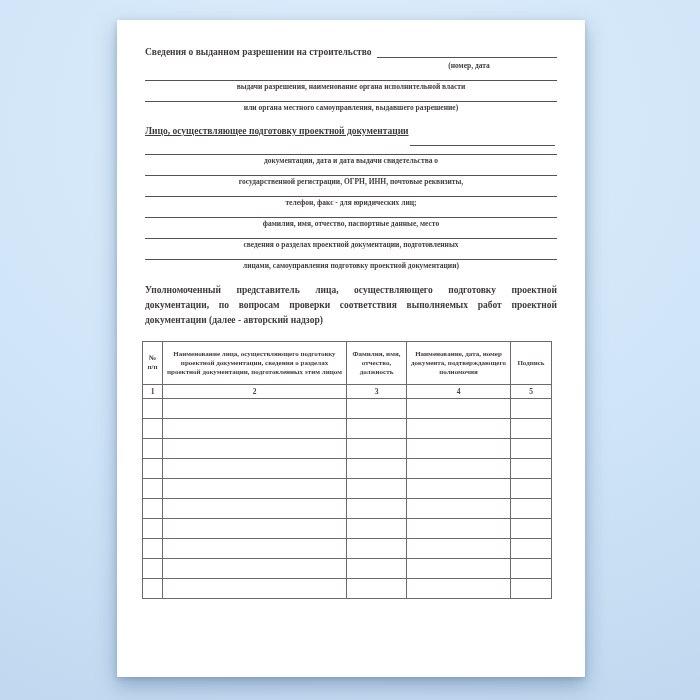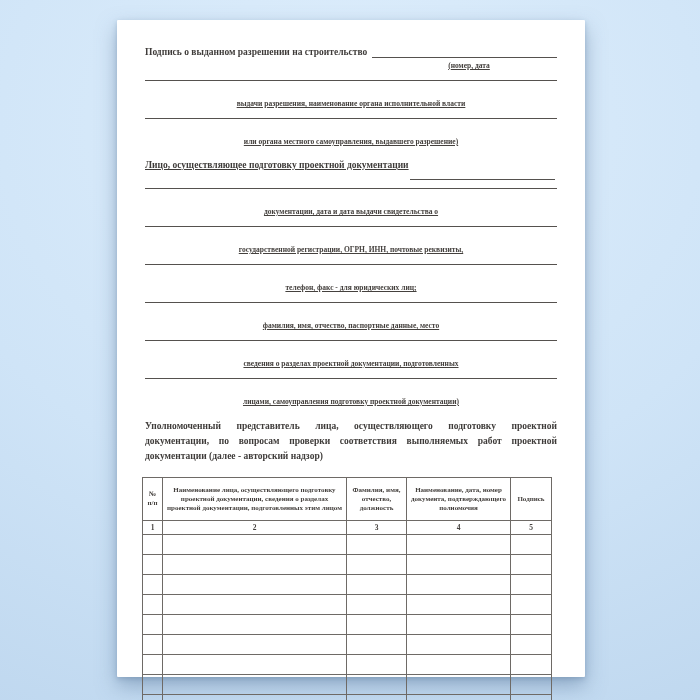--- a/index.html
+++ b/index.html
@@ -10,23 +10,23 @@
   }
   .stage{position:relative;width:700px;height:700px;}
   .page{
     position:absolute;left:117px;top:20px;width:468px;height:657px;
     background:#ffffff;border-radius:1px;
     box-shadow:0 9px 20px rgba(92,122,158,.50), 0 2px 5px rgba(92,122,158,.35);
   }
   .content{padding:27px 28px 0 28px;color:#3f3c3a;font-weight:700;}
   .title-row{display:flex;align-items:flex-end;font-size:9.5px;line-height:11px;}
   .title-row .fill{flex:1;margin-left:5px;border-bottom:1px solid #55514e;height:10px;}
-  .cap{font-size:7.5px;line-height:10px;font-weight:700;color:#45413e;text-align:center;text-decoration:underline;}
+  .cap{font-size:7.5px;line-height:10px;font-weight:700;color:#45413e;text-align:center;}
   .cap-right{margin-left:240px;width:168px;margin-top:3px;height:10px;}
-  .ruled{margin-top:9px;border-top:1px solid #55514e;padding-top:18px;height:10px;}
+  .ruled{margin-top:9px;border-top:1px solid #55514e;padding-top:1px;height:10px;}
   .label{margin-top:13px;font-size:9.5px;line-height:11px;text-decoration:underline;}
   .short-row{height:8px;}
   .short-line{display:block;margin-left:265px;width:145px;border-bottom:1px solid #55514e;height:8px;}
   .para{
     margin:12px 0 0 0;font-size:9.5px;line-height:15px;
     text-align:justify;text-align-last:left;color:#3f3c3a;
   }
   table{
     margin-top:13px;margin-left:-3px;width:409px;
     border-collapse:collapse;table-layout:fixed;
@@ -45,21 +45,21 @@
   .header-row{height:43px;}
 </style>
 </head>
 <body>
 
 <div class="stage">
   <div class="page">
     <div class="content">
 
       <div class="title-row">
-        <span>Подпись о выданном разрешении на строительство</span>
+        <span>Сведения о выданном разрешении на строительство</span>
         <span class="fill"></span>
       </div>
       <div class="cap cap-right">(номер, дата</div>
 
       <div id="top-ruled">
           <div class="ruled cap">выдачи разрешения, наименование органа исполнительной власти</div>
           <div class="ruled cap">или органа местного самоуправления, выдавшего разрешение)</div>
         </div>
 
       <div class="label">Лицо, осуществляющее подготовку проектной документации</div>

